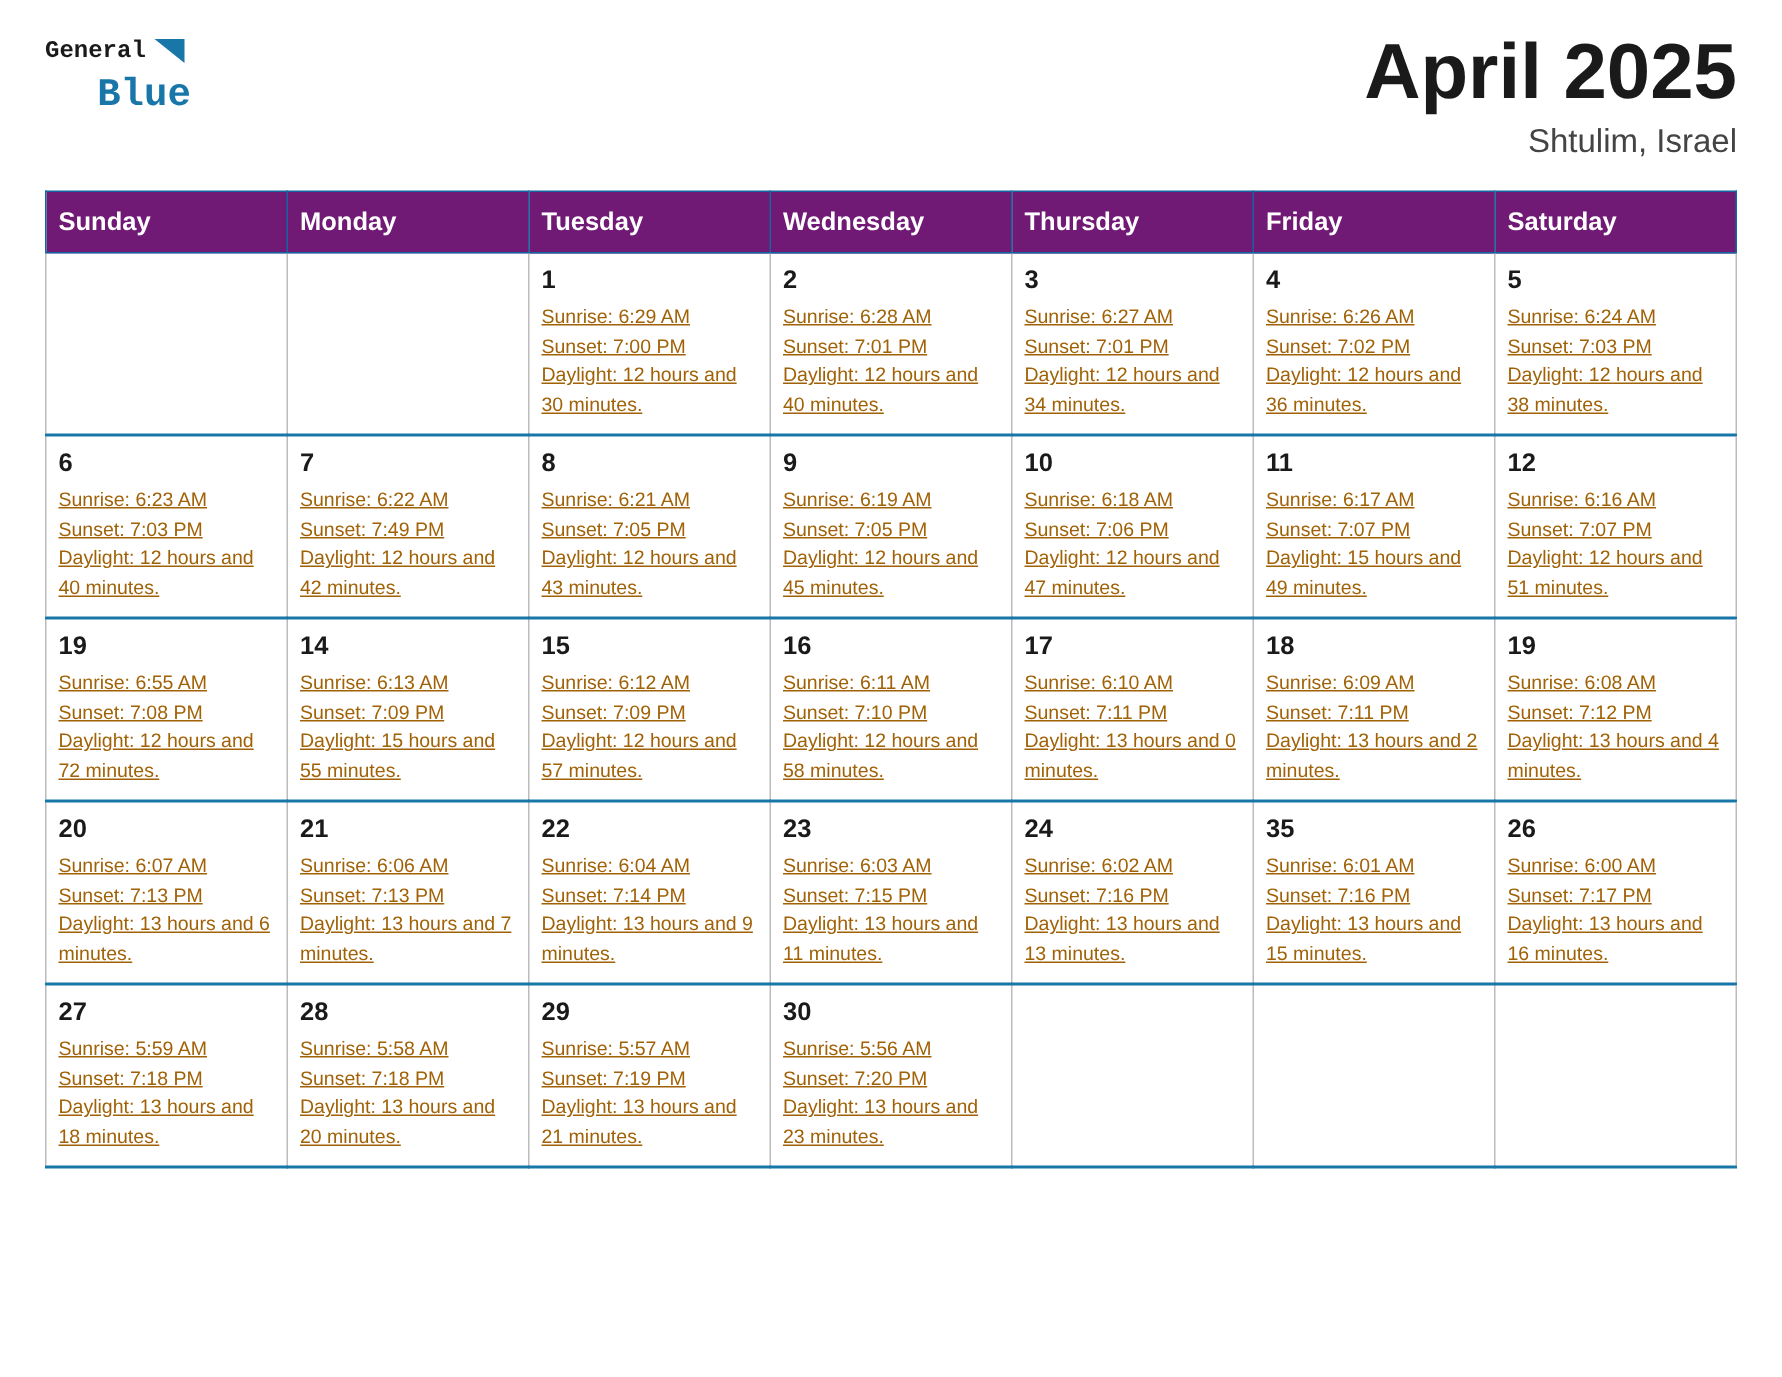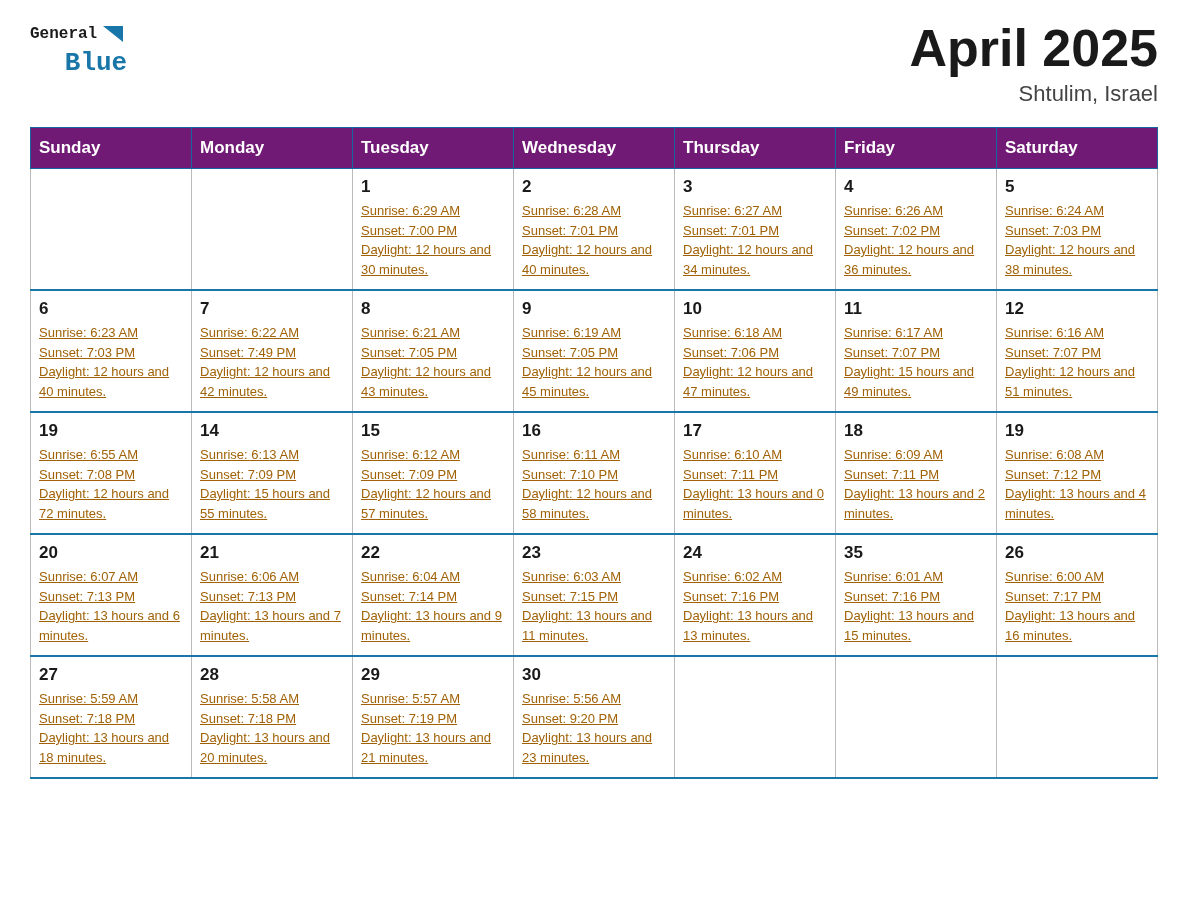--- a/index.html
+++ b/index.html
@@ -365,21 +365,21 @@
           <div class="day-info">
             <div>Sunrise: 5:57 AM</div>
             <div>Sunset: 7:19 PM</div>
             <div>Daylight: 13 hours and 21 minutes.</div>
           </div>
         </td>
         <td>
           <div class="day-number">30</div>
           <div class="day-info">
             <div>Sunrise: 5:56 AM</div>
-            <div>Sunset: 9:20 PM</div>
+            <div>Sunset: 7:20 PM</div>
             <div>Daylight: 13 hours and 23 minutes.</div>
           </div>
         </td>
         <td class="empty-cell"></td>
         <td class="empty-cell"></td>
         <td class="empty-cell"></td>
       </tr>
     </tbody>
 </table>
 

